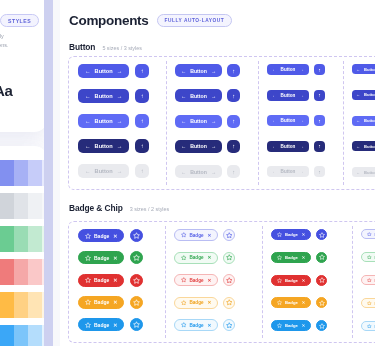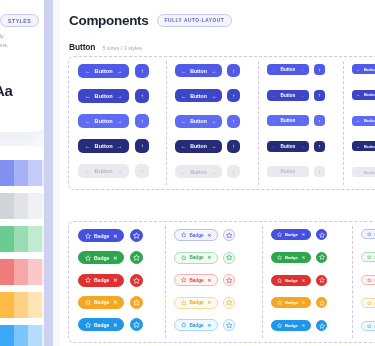--- a/index.html
+++ b/index.html
@@ -379,20 +379,24 @@
           </div>
           <div class="btn-row">
             <div class="btn" style="background: rgb(233, 234, 238); color: rgb(180, 184, 194);">
               <span class="ar">←</span>
               <span class="lbl">Button</span>
             </div>
           </div>
         </div>
       </div>
 
+    <div class="sec-head" style="top:203px">
+      <span class="sec-title">Badge &amp; Chip</span>
+      <span class="sec-meta">3 sizes / 2 styles</span>
+    </div>
     <div class="sec-box" id="badge-box" style="top:221px; height:122px">
         <div class="grp b1" style="flex: 0 0 96px;">
           <div class="bdg-row">
             <div class="bdg" style="background: rgb(69, 80, 224); color: rgb(255, 255, 255); border: 1px solid rgb(69, 80, 224);">
               <span class="star">
                 <svg width="6" height="6" viewBox="0 0 24 24" fill="none" stroke="#ffffff" stroke-width="2.4" stroke-linejoin="round">
                   <polygon points="12,2.6 15.1,9 22,9.9 17,14.7 18.3,21.6 12,18.3 5.7,21.6 7,14.7 2,9.9 8.9,9"></polygon>
                 </svg>
               </span>
               <span>Badge</span>

